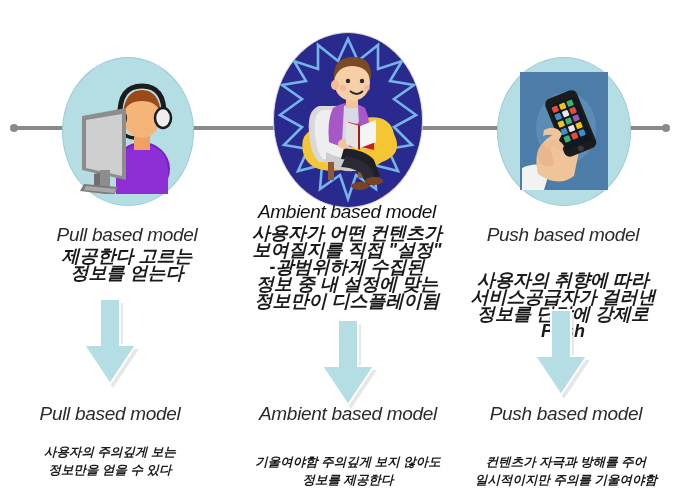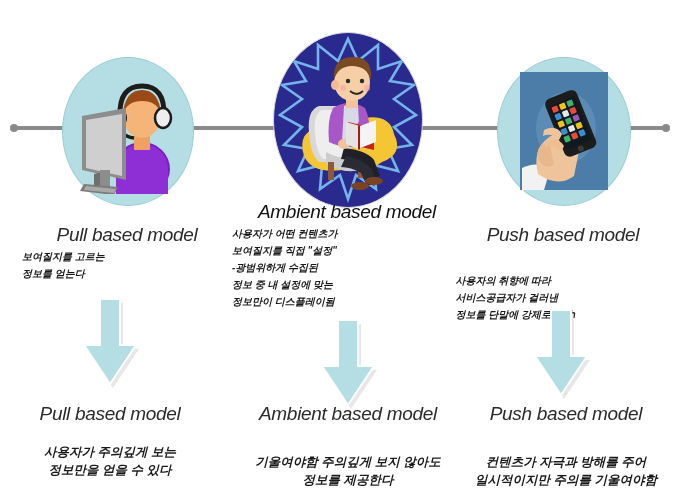--- a/index.html
+++ b/index.html
@@ -85,22 +85,22 @@
     font-size: 19px;
     font-family: "Liberation Sans", sans-serif;
     color: #2b2b2b;
     letter-spacing: -0.3px;
     white-space: nowrap;
   }
   .model-title.onblue { color: #111111; }
 
   .desc {
     position: absolute;
-    text-align: left;
-    font-size: 10px;
+    text-align: center;
+    font-size: 18px;
     line-height: 17px;
     font-weight: bold;
     color: #1a1a1a;
     white-space: pre-line;
   }
 
   
   .arrow {
     position: absolute;
   }
@@ -162,30 +162,30 @@
       <path d="M10 44 l44 -8 l0 72 l-44 -10 z" fill="#8d8d8d"></path>
       <path d="M14 48 l36 -6 l0 62 l-36 -8 z" fill="#cfcfcf"></path>
       <path d="M30 100 l0 12 l-8 6 l0 -16 z" fill="#6f6f6f"></path>
       <rect x="28" y="98" width="10" height="18" fill="#8d8d8d"></rect>
       <path d="M12 112 l34 3 l-4 8 l-34 -4 z" fill="#7c7c7c"></path>
       <path d="M14 114 l30 3 l-2 4 l-30 -3 z" fill="#a9a9a9"></path>
     </g>
   </svg>
 
   <div class="model-title col-center" style="left:127px; top:224px;">Pull based model</div>
-  <div class="desc col-center" style="left:127px; top:248px; width:210px;">보여질지를 고르는
+  <div class="desc col-center" style="left:127px; top:248px; width:210px;">제공한다 고르는
 정보를 얻는다</div>
 
   <svg class="arrow" style="left:77px; top:297px; width:64px; height:92px;" viewBox="0 0 64 92">
     <path d="M23 3 L43 3 L43 49 L59 49 L33 88 L7 49 L23 49 Z" fill="#cfcfcf" transform="translate(3,3)" opacity="0.5"></path>
     <path d="M23 2 L43 2 L43 48 L59 48 L33 87 L7 48 L23 48 Z" fill="#b4dee4" stroke="#ffffff" stroke-width="2"></path>
   </svg>
 
   <div class="bottom-title col-center" style="left:110px; top:403px;">Pull based model</div>
-  <div class="bottom-desc col-center" style="left:110px; top:443px; width:220px;">사용자가 주의깊게 보는
+  <div class="bottom-desc col-center" style="left:110px; top:443px; width:220px;">사용자의 주의깊게 보는
 정보만을 얻을 수 있다</div>
 
   <div class="oval oval-dark" id="oval-amb">
     <svg class="starburst" viewBox="0 0 148 174">
       <g stroke="#74b4ea" stroke-width="2.6" fill="none" stroke-linejoin="miter">
         <path d="M74 6 L84 28 L104 12 L104 36 L128 28 L116 48 L140 52 L120 66
                  L142 82 L120 94 L138 112 L114 116 L124 138 L100 132 L102 156
                  L82 142 L74 166 L66 142 L46 156 L48 132 L24 138 L34 116 L10 112
                  L28 94 L6 82 L28 66 L8 52 L32 48 L20 28 L44 36 L44 12 L64 28 Z"></path>
       </g>

